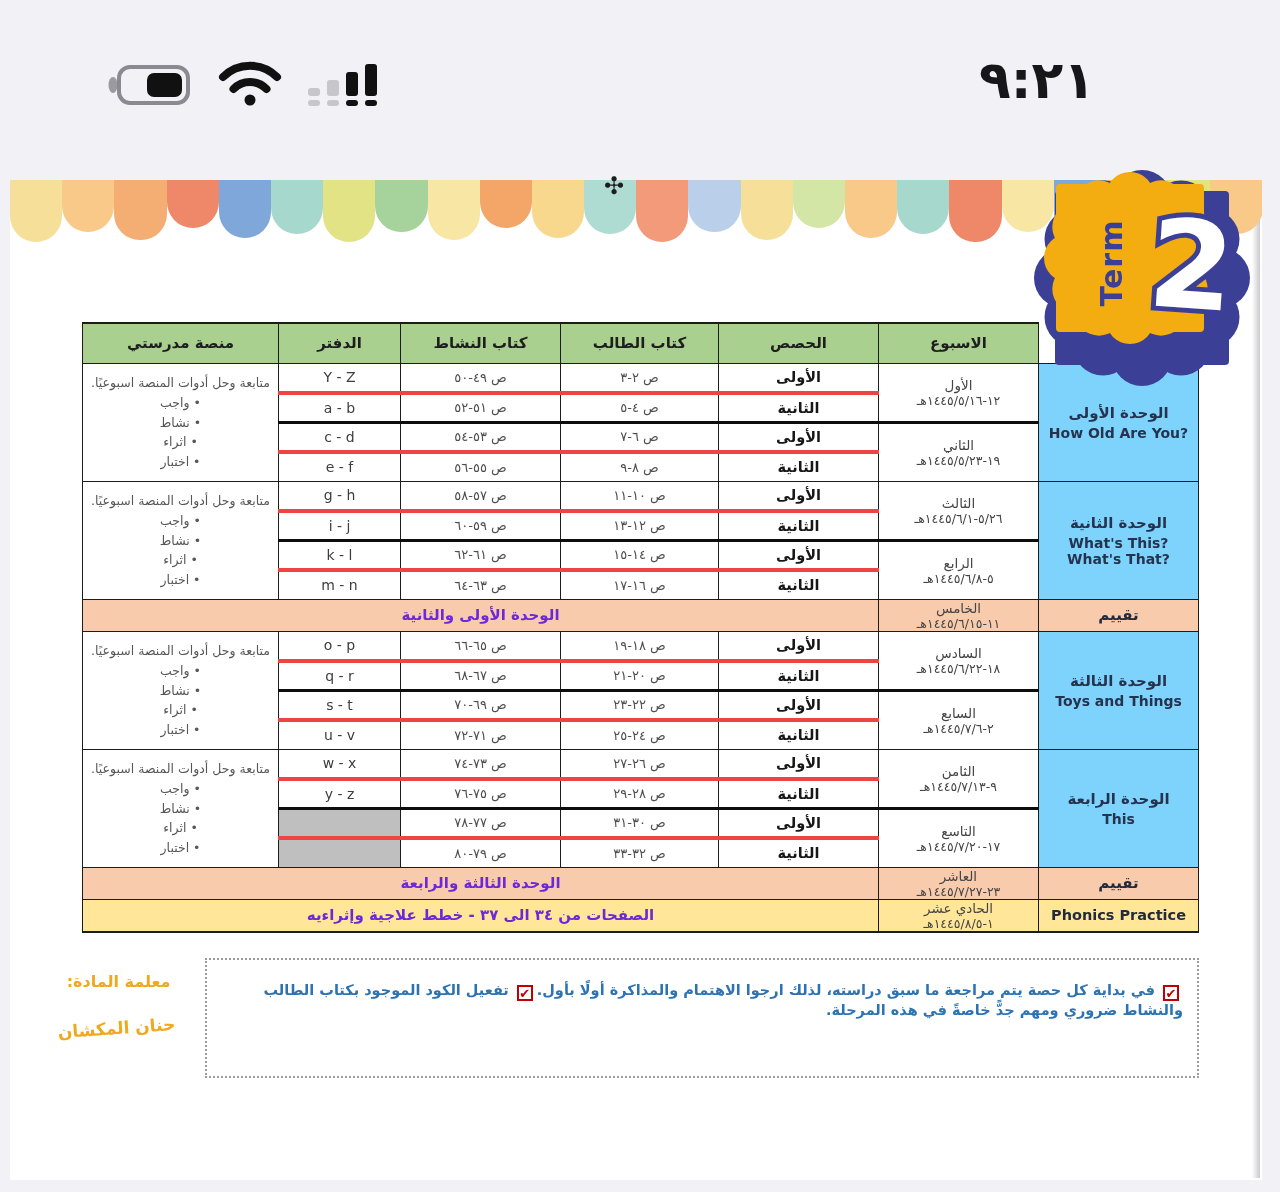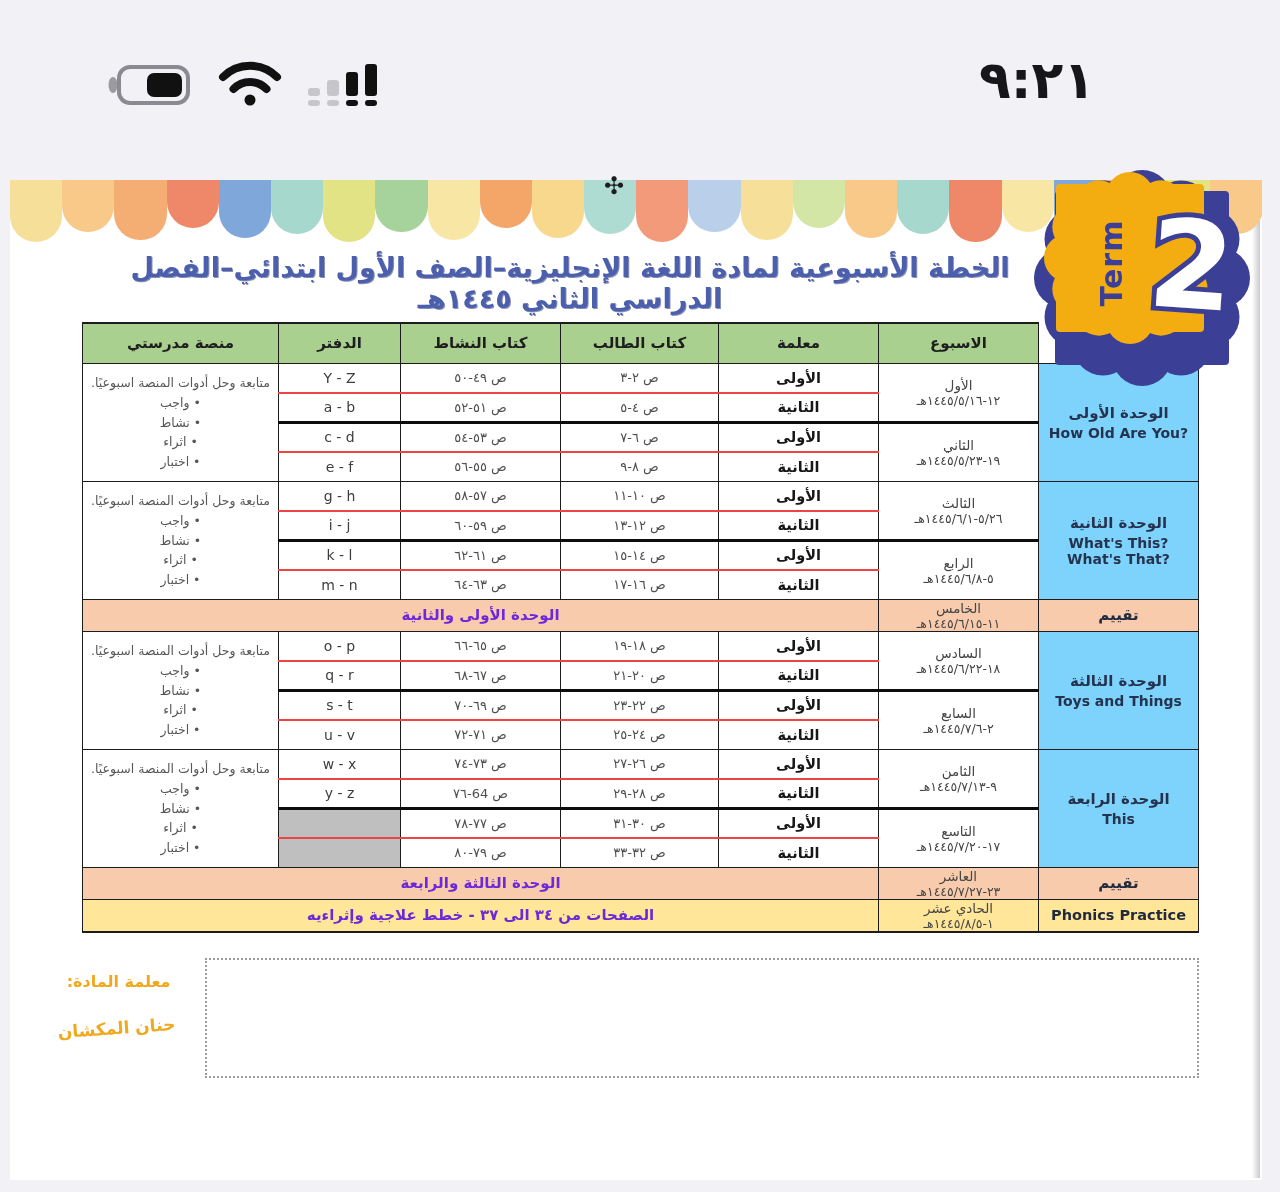--- a/index.html
+++ b/index.html
@@ -46,21 +46,21 @@
   .term-num { position:absolute; left:128px; top:26px; }
 
   
   .sched { position:absolute; left:82px; top:322px; width:1116px; border-collapse:collapse;
            direction:rtl; table-layout:fixed; }
   .sched th, .sched td { border:1px solid #1c1c1c; text-align:center; vertical-align:middle; padding:0; }
   .sched th.col-header { background:#a9d08e; height:40px; font-size:15px; font-weight:700; color:#1e1e1e;
                          border-top-width:2px; }
   .sched th.corner { border:none; background:transparent; }
   .sched tbody tr { height:29.5px; }
-  tr.sub td { border-top:2px solid #ef4444; }
+  tr.sub td { border-top:4px solid #ef4444; }
   tr.wk2 td { border-top:3px solid #0d0d0d; }
   tr.band { height:38px; }
   tr.band-eval td { background:#f8cbad; }
   tr.band-phonics td { background:#ffe699; border-bottom-width:2px; }
   .session { font-weight:700; font-size:14.5px; color:#171717; }
   .pg { font-size:13px; color:#4e4e4e; }
   .nb { font-size:14px; color:#3d3d3d; direction:ltr; }
   .nb.gray { background:#bfbfbf; }
   .week-cell { }
   .wk-name { font-size:13.5px; color:#454545; }
@@ -144,21 +144,20 @@
       <div class="scallop" style="background: rgb(166, 216, 205); height: 54px;"></div>
       <div class="scallop" style="background: rgb(238, 136, 104); height: 62px;"></div>
       <div class="scallop" style="background: rgb(248, 230, 164); height: 52px;"></div>
       <div class="scallop" style="background: rgb(127, 167, 217); height: 60px;"></div>
       <div class="scallop" style="background: rgb(244, 174, 115); height: 48px;"></div>
       <div class="scallop" style="background: rgb(226, 227, 132); height: 58px;"></div>
       <div class="scallop" style="background: rgb(249, 201, 138); height: 54px;"></div>
     </div>
   <div class="ornament">✣</div>
 
-  <div class="doc-title">الخطة الأسبوعية لمادة اللغة الإنجليزية–الصف الأول ابتدائي–الفصل الدراسي الثاني ١٤٤٥هـ</div>
 
   <div class="badge">
     <div class="petal petals-blue"></div>
     <div class="core core-blue"></div>
     <div class="petal petals-yellow"></div>
     <div class="core core-yellow"></div>
     <div class="term-label">Term</div>
     <svg class="term-num" width="112" height="170" viewBox="0 0 112 170">
       <text x="56" y="132" text-anchor="middle" font-size="122" font-weight="bold" font-family="DejaVu Sans, sans-serif" fill="#ffffff" stroke="#3c3f96" stroke-width="10" paint-order="stroke" transform="rotate(4 56 85)">2</text>
     </svg>
@@ -171,21 +170,21 @@
         <col style="width: 160px;">
         <col style="width: 158px;">
         <col style="width: 160px;">
         <col style="width: 122px;">
         <col style="width: 196px;">
       </colgroup>
       <thead>
         <tr>
           <th class="corner"></th>
           <th class="col-header">الاسبوع</th>
-          <th class="col-header">معلمة</th>
+          <th class="col-header">الحصص</th>
           <th class="col-header">كتاب الطالب</th>
           <th class="col-header">كتاب النشاط</th>
           <th class="col-header">الدفتر</th>
           <th class="col-header">منصة مدرستي</th>
         </tr>
       </thead>
       <tbody>
         <tr>
           <td class="unit-cell" rowspan="4">
             <div class="unit-ar">الوحدة الأولى</div>
@@ -341,21 +340,21 @@
             <div class="platform-intro">متابعة وحل أدوات المنصة اسبوعيًا.</div>
             <div class="platform-item">• واجب</div>
             <div class="platform-item">• نشاط</div>
             <div class="platform-item">• اثراء</div>
             <div class="platform-item">• اختبار</div>
           </td>
         </tr>
         <tr class="sub">
           <td class="session">الثانية</td>
           <td class="pg">ص ٢٨-٢٩</td>
-          <td class="pg">ص 64-٧٦</td>
+          <td class="pg">ص ٧٥-٧٦</td>
           <td class="nb">y - z</td>
         </tr>
         <tr class="wk2">
           <td class="week-cell" rowspan="2">
             <div class="wk-name">التاسع</div>
             <div class="wk-date">١٧-٢٠‏/‏٧‏/‏١٤٤٥هـ</div>
           </td>
           <td class="session">الأولى</td>
           <td class="pg">ص ٣٠-٣١</td>
           <td class="pg">ص ٧٧-٧٨</td>
@@ -381,19 +380,20 @@
             <div class="wk-name">الحادي عشر</div>
             <div class="wk-date">١-٥‏/‏٨‏/‏١٤٤٥هـ</div>
           </td>
           <td class="merged" colspan="5">الصفحات من ٣٤ الى ٣٧ - خطط علاجية وإثراءيه</td>
         </tr>
       </tbody>
     </table>
 
   <div class="notes">
     <div>
+        <div class="note-line"><span class="checkbox">✔</span><span class="note-text">في بداية كل حصة يتم مراجعة ما سبق دراسته، لذلك ارجوا الاهتمام والمذاكرة أولًا بأول.</span><span class="checkbox">✔</span><span class="note-text">تفعيل الكود الموجود بكتاب الطالب والنشاط ضروري ومهم جدًّ خاصةً في هذه المرحلة.</span></div>
       </div>
   </div>
 
   <div class="teacher-label">معلمة المادة:</div>
   <div class="teacher-name">حنان المكشان</div>
 
 </div>
 
 </body></html>

